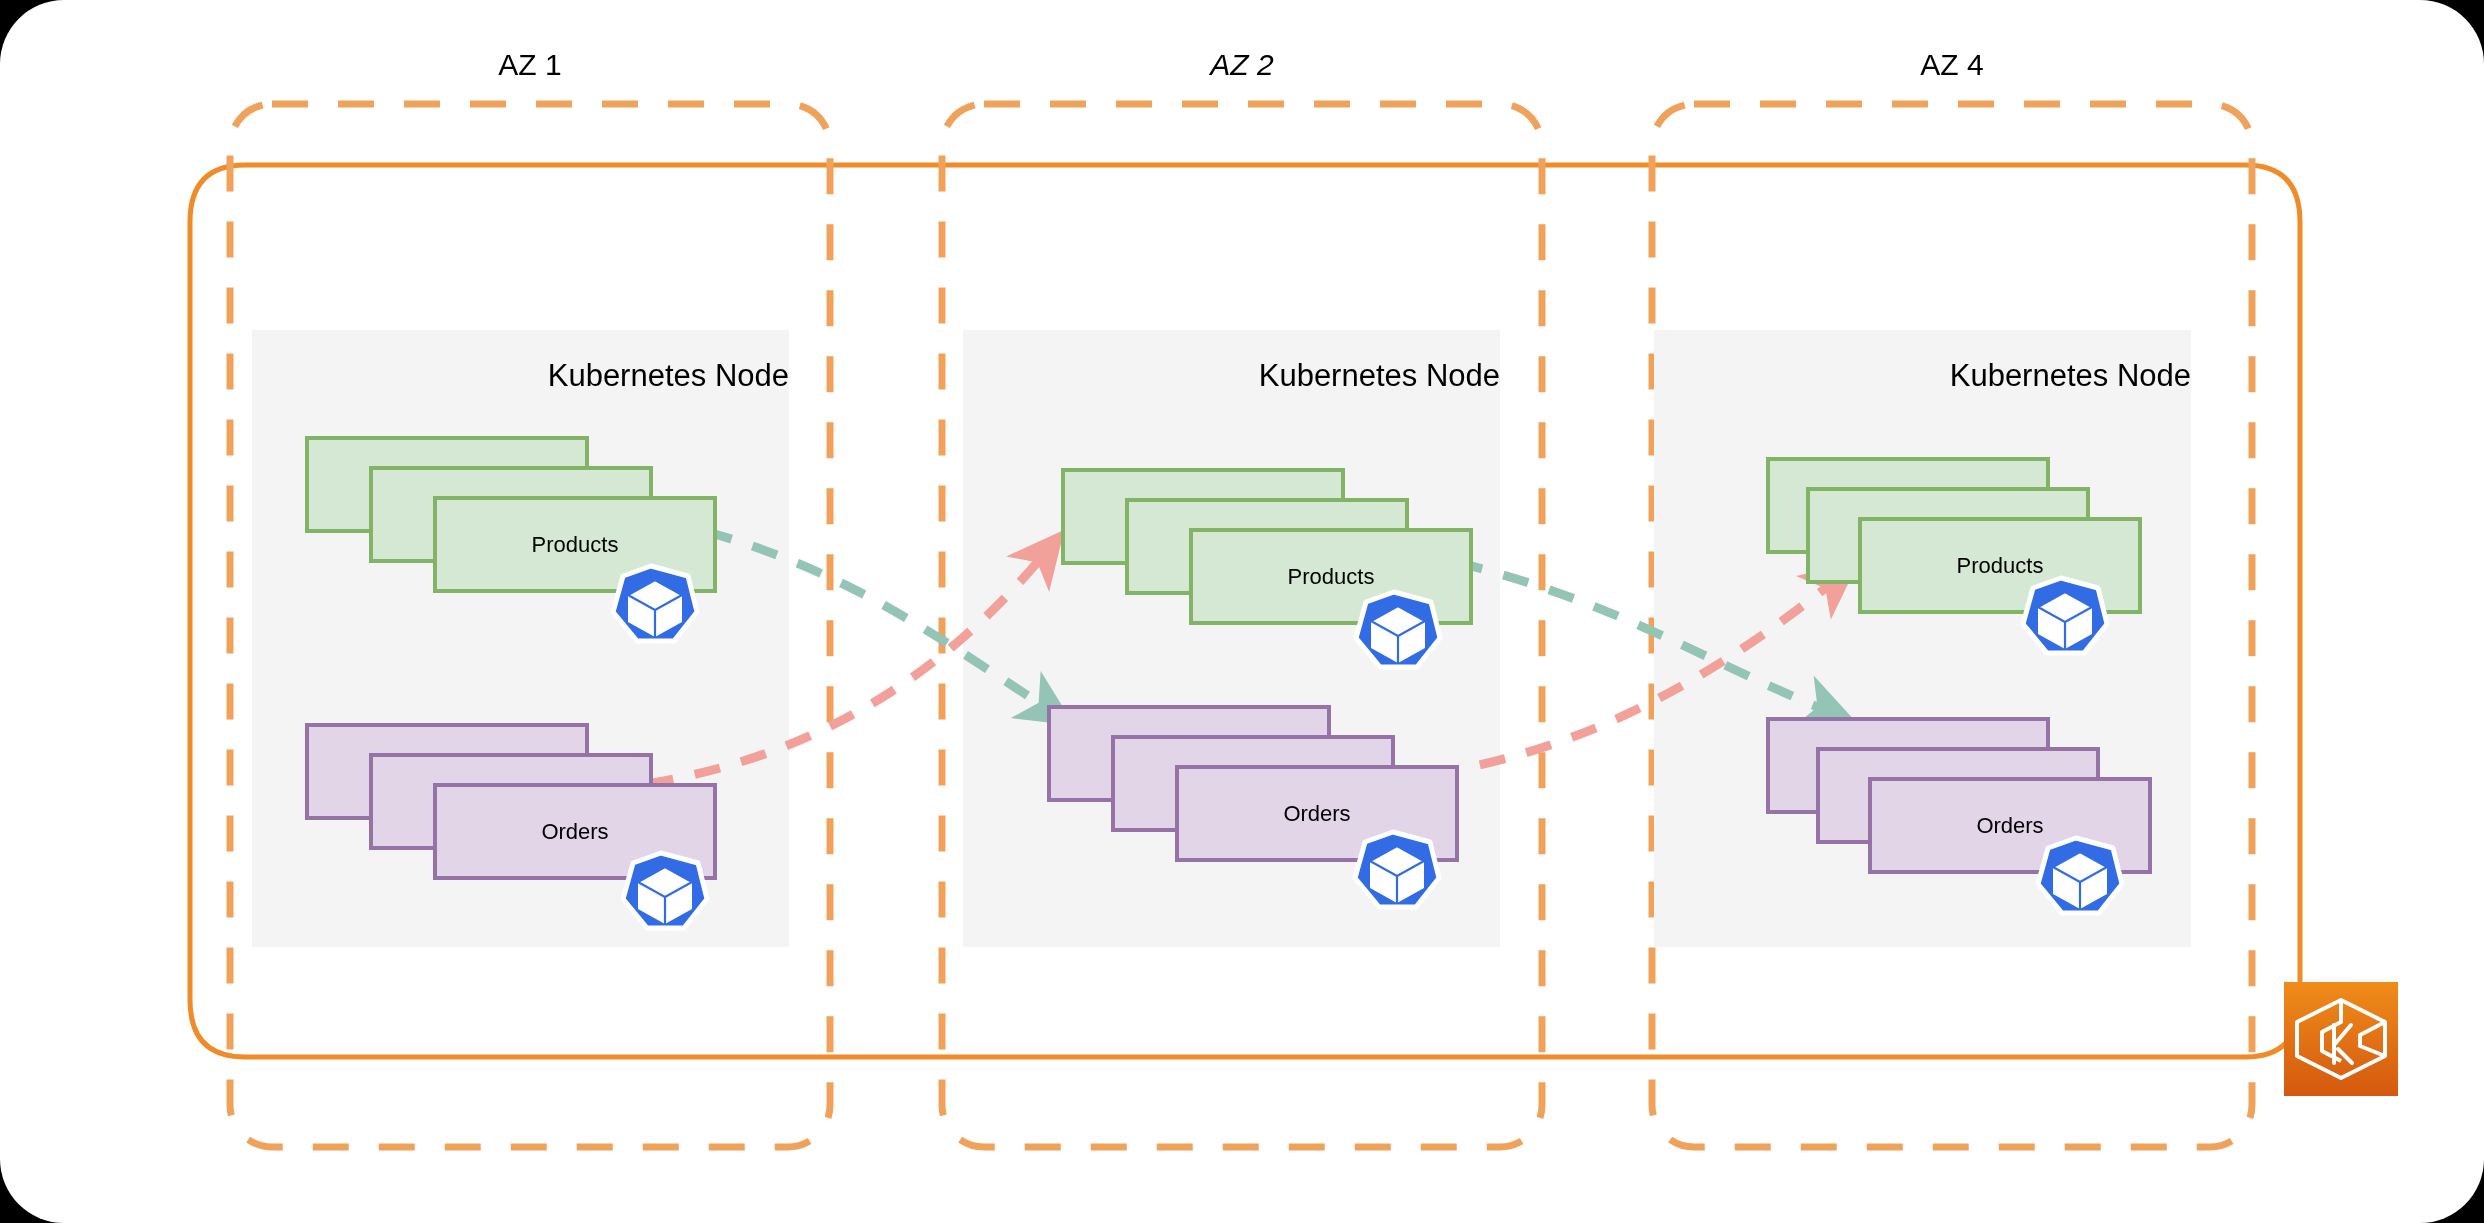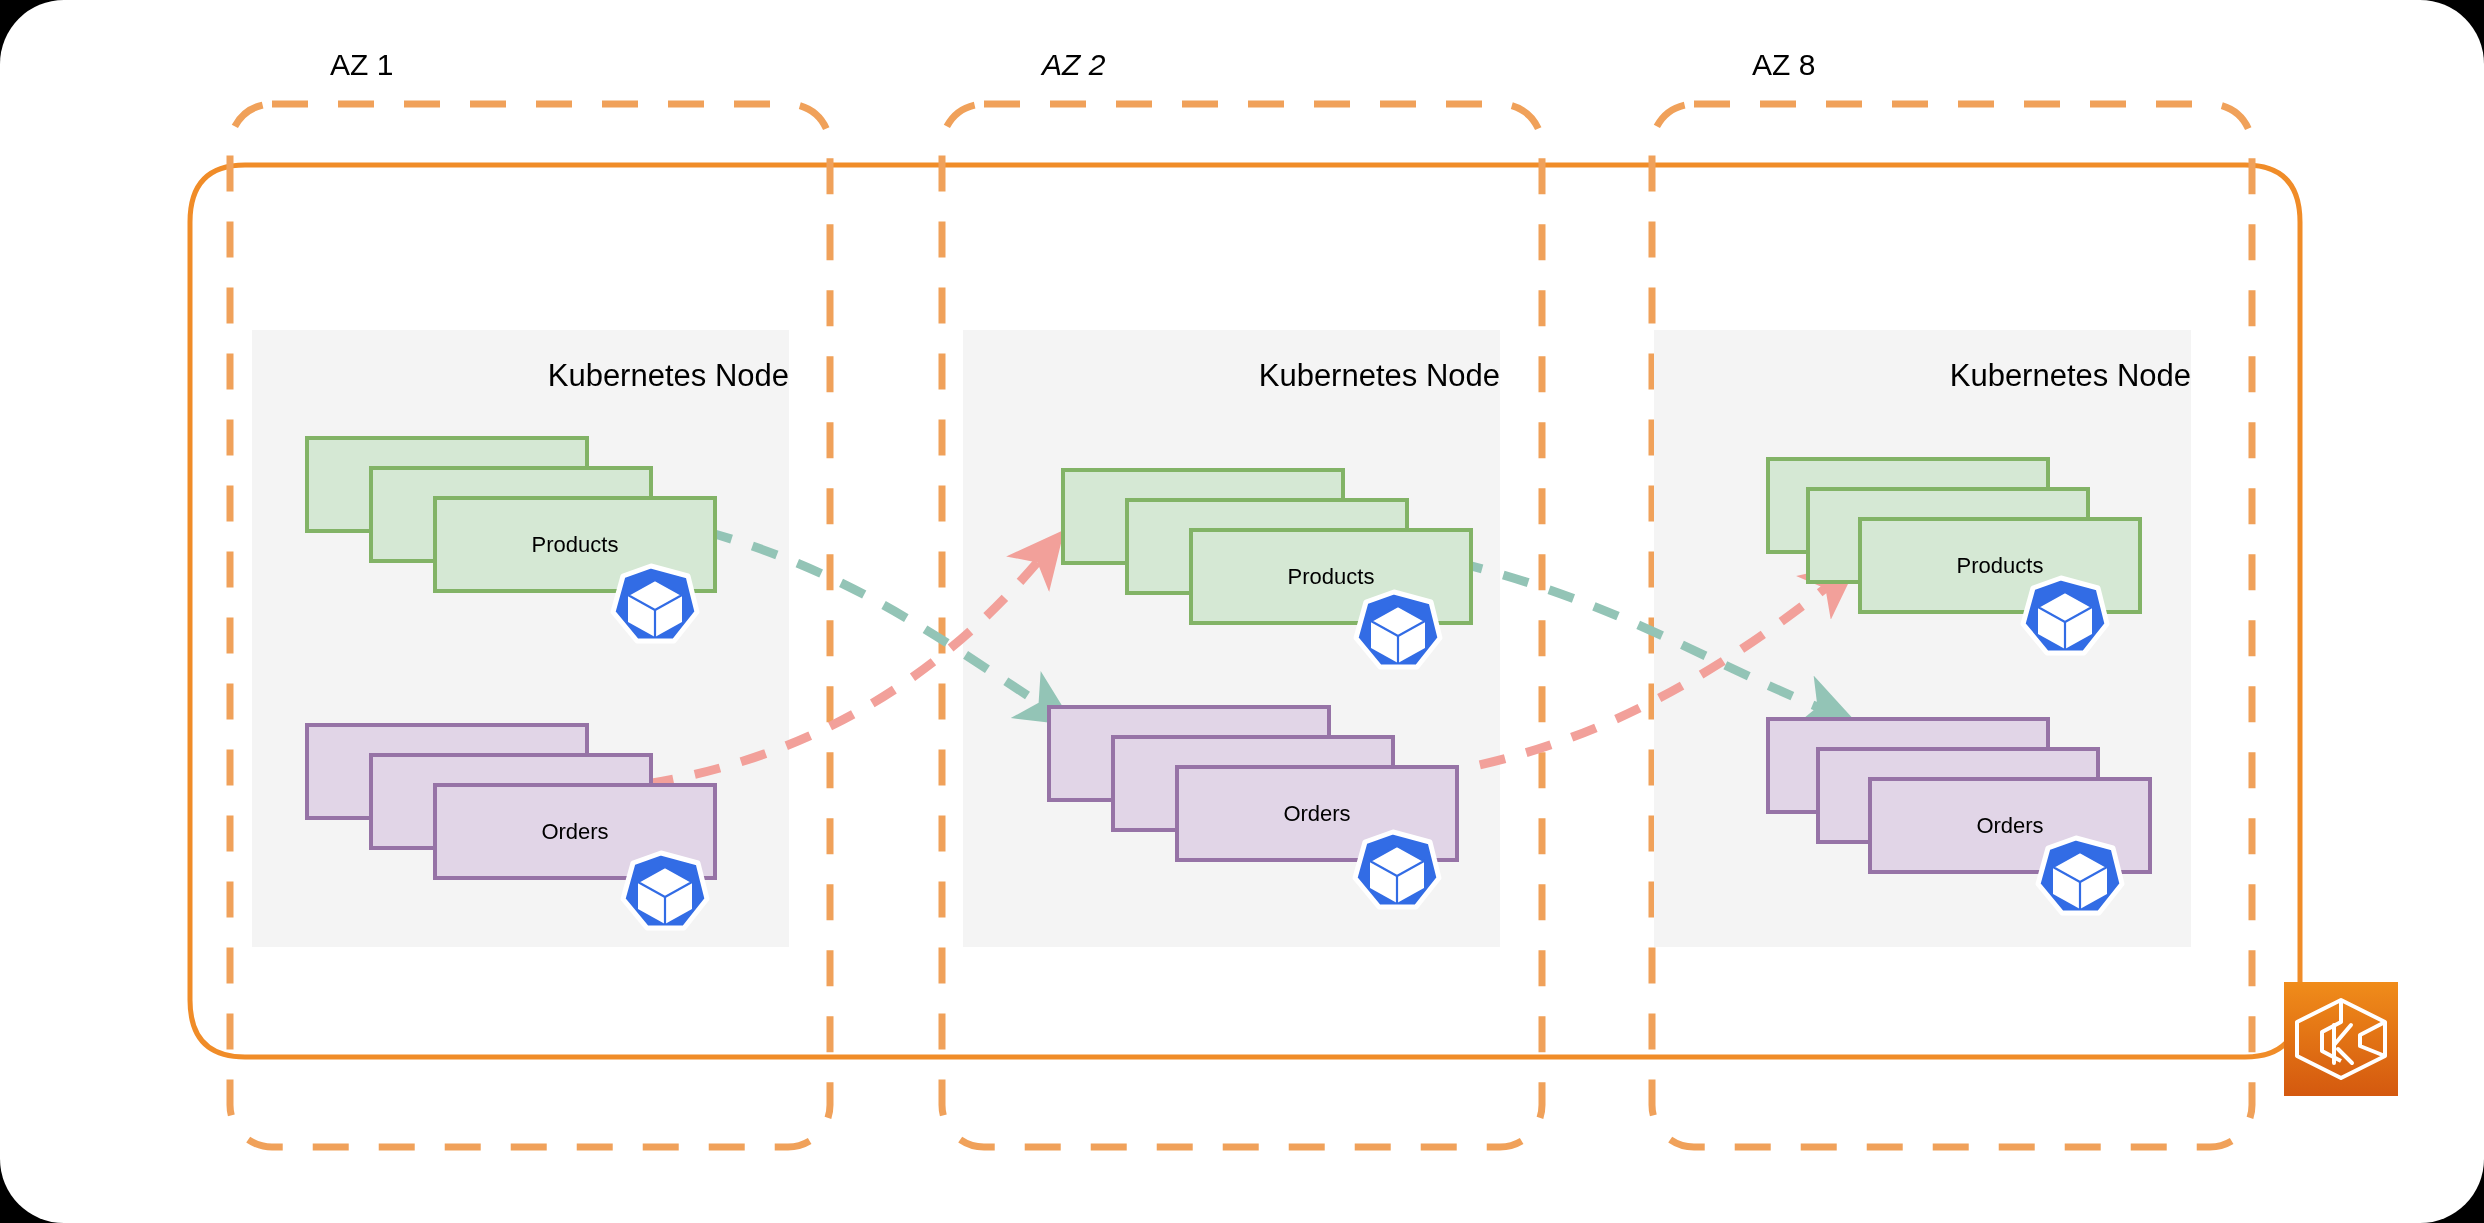--- a/index.html
+++ b/index.html
@@ -34,20 +34,21 @@
     width: 2484px;
     height: 1223px;
   }
   
   .az-label {
     position: absolute;
     color: #000000;
     font-size: 30px;
     font-family: "Liberation Sans", sans-serif;
     white-space: nowrap;
+    text-align: center;
   }
   .node-title {
     position: absolute;
     color: #000000;
     font-size: 31px;
     font-family: "Liberation Sans", sans-serif;
     white-space: nowrap;
     text-align: right;
   }
   .pod-label {
@@ -201,21 +202,21 @@
       <path d="M 2341 1000 L 2385 1022 L 2385 1056 L 2341 1078 L 2297 1056 L 2297 1022 Z" fill="none" stroke="#ffffff" stroke-width="4" stroke-linejoin="round"></path>
       <path d="M 2341 1000 L 2341 1022 L 2322 1032 L 2322 1051 L 2341 1061" fill="none" stroke="#ffffff" stroke-width="4" stroke-linejoin="round"></path>
       <path d="M 2385 1022 L 2360 1035 L 2360 1046 L 2385 1056" fill="none" stroke="#ffffff" stroke-width="4" stroke-linejoin="round"></path>
 
       <path d="M 2334 1025 L 2334 1063 M 2334 1045 L 2351 1025 M 2338 1049 L 2352 1063" fill="none" stroke="#ffffff" stroke-width="4" stroke-linecap="round"></path>
     </g>
   </svg>
 
   <div class="az-label" style="left:330px; top:48px; width:400px;">AZ 1</div>
   <div class="az-label" style="left:1042px; top:48px; width:400px;font-style:italic;">AZ 2</div>
-  <div class="az-label" style="left:1752px; top:48px; width:400px;">AZ 8</div>
+  <div class="az-label" style="left:1752px; top:48px; width:400px;">AZ 4</div>
 
   <div class="node-title" style="left:252px; top:358px; width:537px;">Kubernetes Node</div>
   <div class="node-title" style="left:963px; top:358px; width:537px;">Kubernetes Node</div>
   <div class="node-title" style="left:1654px; top:358px; width:537px;">Kubernetes Node</div>
 
   <div class="pod-label" style="left:435px; top:532px; width:280px;">Products</div>
   <div class="pod-label" style="left:435px; top:819px; width:280px;">Orders</div>
 
   <div class="pod-label" style="left:1191px; top:564px; width:280px;">Products</div>
   <div class="pod-label" style="left:1177px; top:801px; width:280px;">Orders</div>

